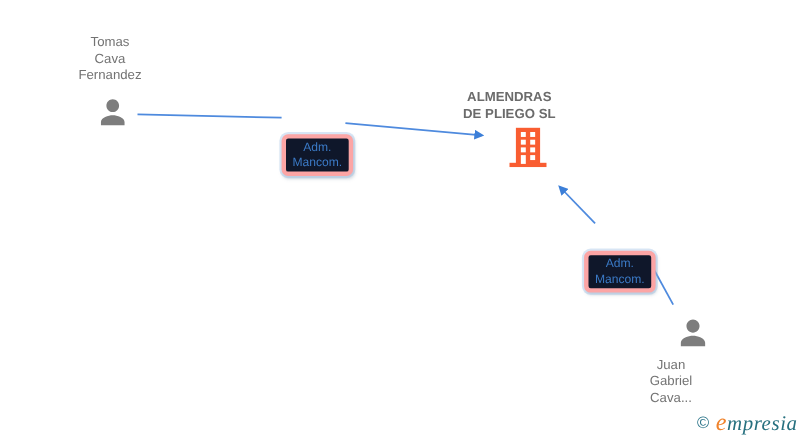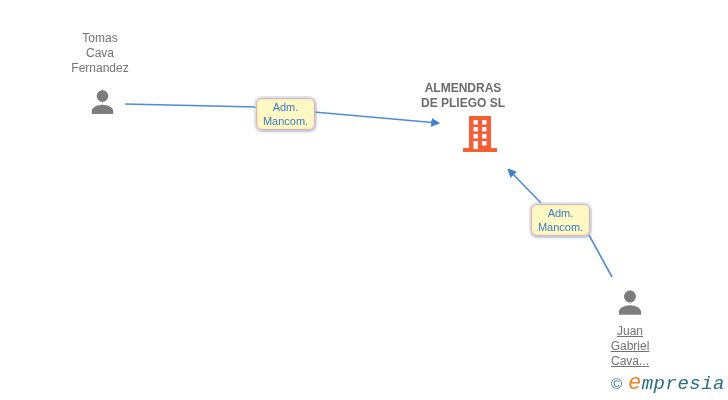--- a/index.html
+++ b/index.html
@@ -34,50 +34,51 @@
     color: #6b6b6b;
     white-space: pre-line;
   }
   .icon-wrap { position: absolute; }
 
   .edge-label {
     position: absolute;
     width: 57px;
     height: 30px;
     box-sizing: content-box;
-    background: #fef9c3;
-    border: 1px solid #fca5a5;
+    background: #0f172a;
+    border: 4px solid #fca5a5;
     border-radius: 6px;
     box-shadow: 0 0 0 2px rgba(147, 184, 226, 0.35), 1px 2px 3px rgba(120, 140, 160, 0.35);
     color: #3b7ac6;
     font-size: 11px;
     line-height: 14px;
     text-align: center;
     white-space: pre-line;
     display: flex;
     align-items: center;
     justify-content: center;
+    margin-top: 24px;
   }
 
   .logo {
     position: absolute;
     right: 3px;
     top: 371px;
     display: flex;
     align-items: center;
     gap: 6px;
     cursor: pointer;
   }
   .logo .copyright {
     color: #2a7489;
     font-size: 15px;
     line-height: 15px;
   }
   .logo .brand {
-    font-family: Liberation Mono, monospace;
+    font-family: Liberation Serif, serif;
     font-style: italic;
     font-size: 19px;
     color: #26707f;
     letter-spacing: 0.5px;
   }
   .logo .brand .brand-e {
     color: #f0832c;
     font-size: 22px;
   }
 </style>
@@ -127,21 +128,21 @@
       </svg>
     </div>
   </div>
 
   <div class="node">
     <div class="icon-wrap" style="left:613px; top:285px;">
       <svg width="34" height="34" viewBox="0 0 24 24">
         <path fill="#7d7d7d" d="M12 12.3c2.32 0 4.2-1.9 4.2-4.25S14.32 3.8 12 3.8 7.8 5.7 7.8 8.05 9.68 12.3 12 12.3zm0 2c-2.9 0-7.8 1.5-7.8 4.55V21h15.6v-2.15c0-3.05-4.9-4.55-7.8-4.55z"></path>
       </svg>
     </div>
-    <div class="person-name" style="left:580px; top:324px;text-decoration:underline;">Juan
+    <div class="person-name" style="left:560px; top:324px;">Juan
 Gabriel
 Cava...</div>
   </div>
 
   <div class="edge-label" style="left:256px; top:98px;">Adm.
 Mancom.</div>
   <div class="edge-label" style="left:531px; top:204px;">Adm.
 Mancom.</div>
 
   <div class="logo">

